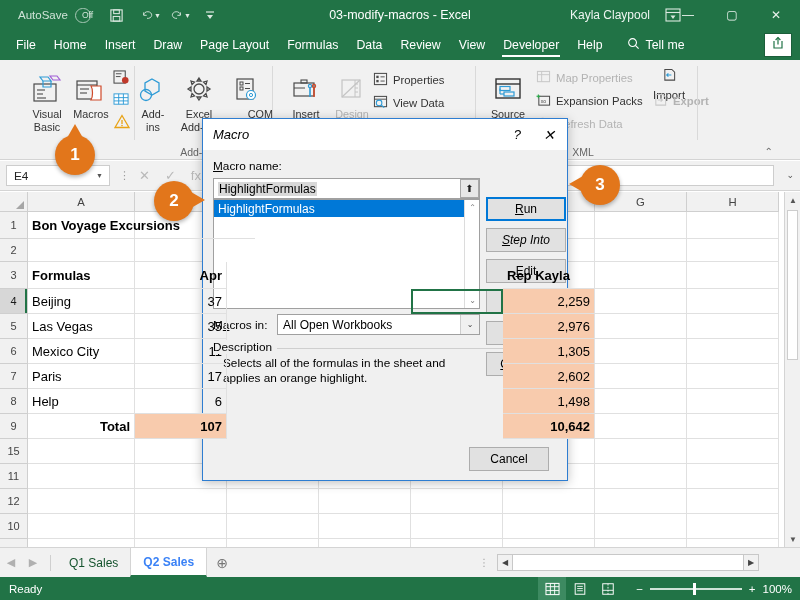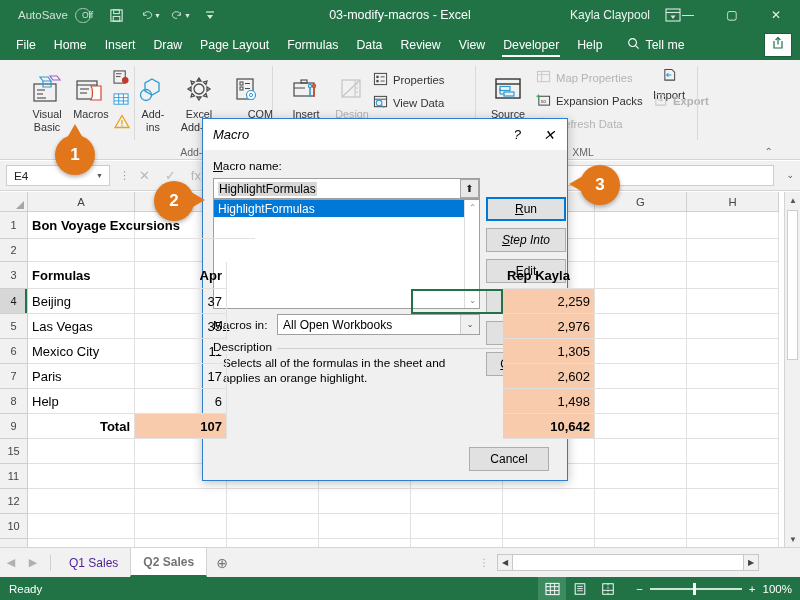--- a/index.html
+++ b/index.html
@@ -156,24 +156,24 @@
   .vs-thumb { position: absolute; left: 2px; right: 2px; background: #fff; border: 1px solid #cdcdcd; }
 
   
   .sheetbar {
     position: absolute; left: 0; top: 547px; width: 800px; height: 30px;
     background: #f1f1f1; border-top: 1px solid #d4d4d4;
     display: flex; align-items: center;
   }
   .navarrow { width: 22px; text-align: center; color: #b0b0b0; font-size: 11px; }
   .tabsep { width: 1px; height: 16px; background: #cfcfcf; margin: 0 6px; }
-  .stab { font-size: 12px; color: #4c1d95; padding: 0 12px; height: 29px;
+  .stab { font-size: 12px; color: #14532d; padding: 0 12px; height: 29px;
           display: flex; align-items: center; }
   .stab.active {
-    background: #fff; color: #737373; font-weight: bold;
+    background: #fff; color: #3b82f6; font-weight: bold;
     border-top: 1px solid #d4d4d4; border-left: 1px solid #d4d4d4; border-right: 1px solid #d4d4d4;
     border-bottom: 2px solid #217346; height: 30px; margin-top: -1px;
   }
   .addsheet { width: 30px; text-align: center; color: #767676; font-size: 14px; }
   .hscrollwrap { position: absolute; right: 6px; display: flex; align-items: center; }
   .hs-grip { color: #a5a5a5; font-size: 10px; margin-right: 8px; }
   .hs-btn { width: 16px; height: 17px; background: #f1f1f1; border: 1px solid #c8c8c8;
             display: flex; align-items: center; justify-content: center; font-size: 8px; color: #444; }
   .hs-track { width: 230px; height: 17px; background: #fff; border: 1px solid #c8c8c8; border-left: 0; border-right: 0; }
   .hs-tail { width: 35px; height: 17px; background: #f1f1f1; }

